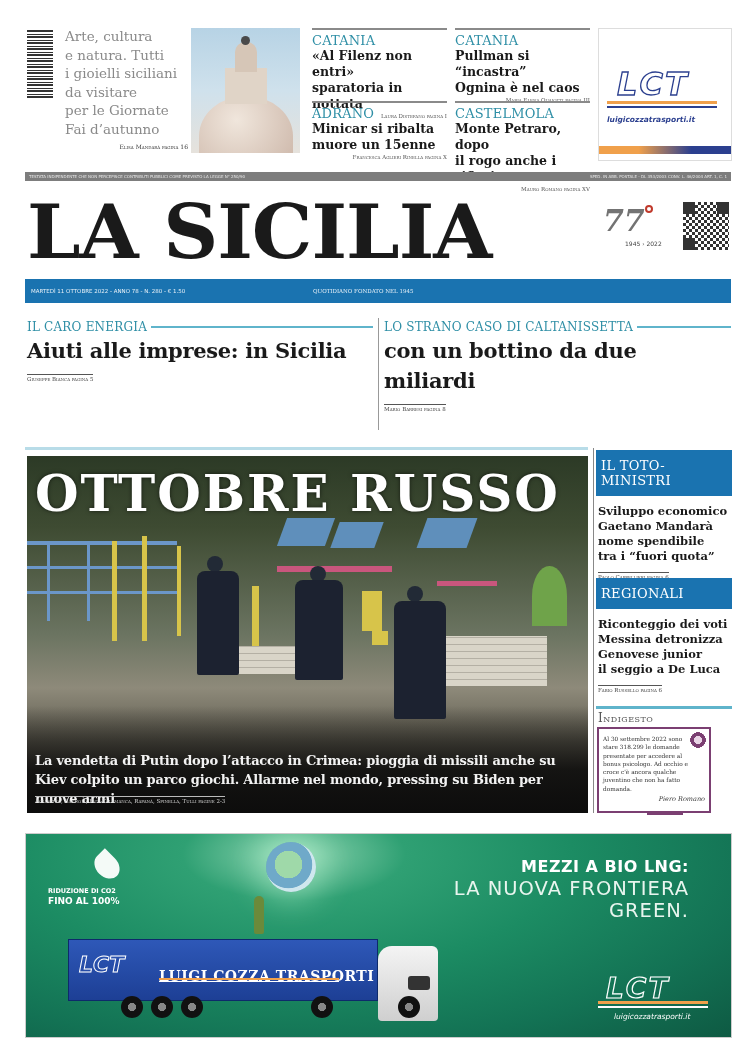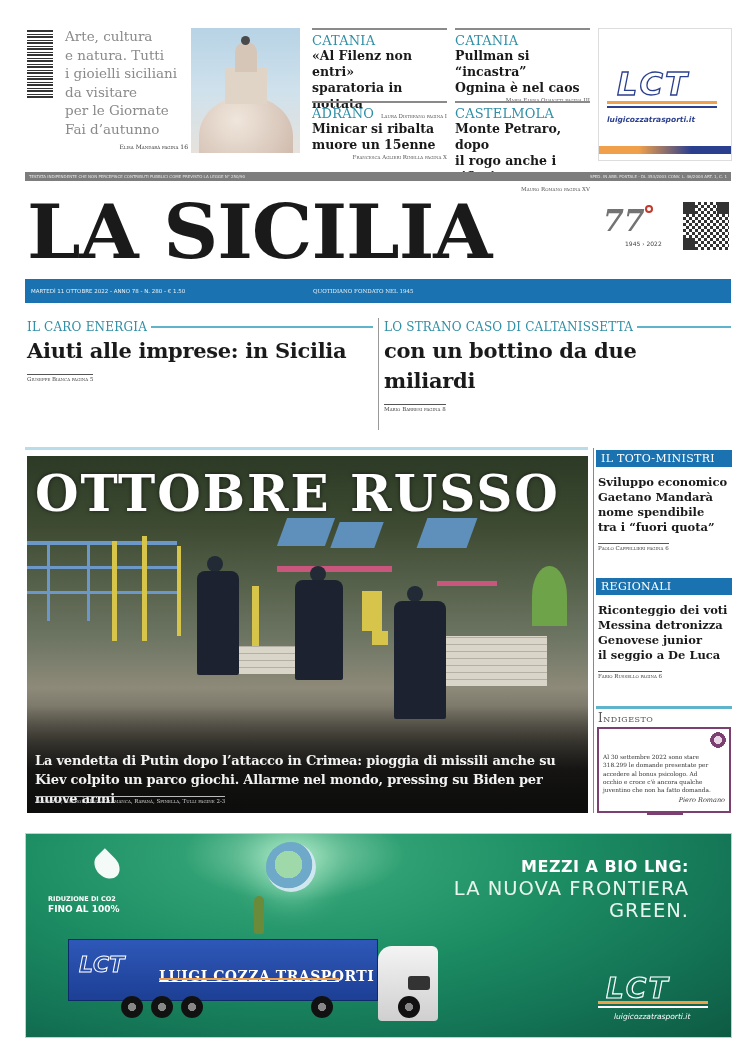--- a/index.html
+++ b/index.html
@@ -72,36 +72,36 @@
   .photo .wall { position: absolute; background: repeating-linear-gradient(0deg, #d9d5c8 0 6px, #b4b0a4 6px 7px); }
   .photo .cop { position: absolute; background: #1c2230; border-radius: 8px 8px 2px 2px; }
   .photo .head { position: absolute; background: #222a36; border-radius: 50%; }
   .photo-title { position: absolute; left: 8px; top: 8px; font-family: "DejaVu Serif", serif; font-size: 50px; letter-spacing: 2px; color: #ffffff; line-height: 60px; text-shadow: 0 0 4px rgba(0,0,0,.6); font-weight: bold; }
   .photo-sub { position: absolute; left: 8px; top: 295px; width: 548px; font-size: 13px; line-height: 19px; font-weight: bold; color: #f2f2f2; letter-spacing: -0.2px; }
   .photo-by { position: absolute; left: 8px; top: 340px; font-size: 5.5px; color: #cfcfcf; border-top: 1px solid #bbb; padding-top: 1px; font-variant: small-caps; }
 
   
   .rcol { left: 596px; width: 136px; }
   .rcol-border { left: 593px; top: 448px; width: 1px; height: 365px; background: #888; }
-  .rhead { background: #1a73b0; color: #fff; font-size: 11px; padding: 2px 5px; letter-spacing: 0.3px; }
+  .rhead { background: #1a73b0; color: #fff; font-size: 13px; padding: 8px 5px; letter-spacing: 0.3px; }
   .rtitle { font-size: 11.5px; line-height: 15px; font-weight: bold; color: #1a1a1a; margin-top: 8px; padding-left: 2px; }
   .rby { font-size: 5.5px; color: #444; margin-top: 5px; border-top: 1px solid #555; display: inline-block; padding-top: 1px; margin-left: 2px; font-variant: small-caps; }
   .indigesto-line { left: 596px; top: 706px; width: 136px; height: 3px; background: #5fb4cb; }
   .indigesto-title { left: 598px; top: 711px; font-size: 12px; color: #555; letter-spacing: 0.5px; font-variant: small-caps; }
-  .indigesto-box { left: 597px; top: 727px; width: 134px; height: 86px; border: 2px solid #7b3f72; padding: 24px 4px 4px 4px; font-size: 5.8px; line-height: 8.3px; color: #333; }
+  .indigesto-box { left: 597px; top: 727px; width: 114px; height: 86px; border: 2px solid #7b3f72; padding: 6px 4px 4px 4px; font-size: 5.8px; line-height: 8.3px; color: #333; }
   .indigesto-badge { position: absolute; right: 2px; top: 2px; width: 18px; height: 18px; border-radius: 50%; background: radial-gradient(#e9d5e6 30%, #7b3f72 32%, #7b3f72 60%, #fff 62%); }
   .indigesto-sign { text-align: right; font-style: italic; font-size: 6.5px; margin-top: 2px; }
   .indigesto-tab { position: absolute; left: 48px; bottom: -4px; width: 36px; height: 4px; background: #7b3f72; }
 
   
   .ad-bottom { left: 25px; top: 833px; width: 707px; height: 205px; overflow: hidden;
     background: radial-gradient(ellipse at 38% 10%, #8fd6b2 0%, #2fa073 18%, #1c8c63 45%, #137254 75%, #0e5a43 100%); border: 1px solid #ccc; }
   .leaf { position: absolute; left: 70px; top: 18px; width: 22px; height: 28px; background: #fff; border-radius: 50% 0 50% 50%; transform: rotate(-45deg); opacity: .95; }
   .co2 { position: absolute; left: 22px; top: 52px; color: #fff; font-family: "DejaVu Sans", sans-serif; font-weight: bold; line-height: 10px; }
-  .co2 .a { font-size: 6.5px; margin-top: 8px; }
+  .co2 .a { font-size: 6.5px; }
   .co2 .b { font-size: 9px; }
   .globe { position: absolute; left: 240px; top: 8px; width: 50px; height: 50px; border-radius: 50%; background: radial-gradient(circle at 45% 45%, #9fd9a9 0 35%, #6fa9c9 36% 60%, #cfe7ee 62%); box-shadow: 0 0 30px 10px rgba(200,255,220,.4); }
   .girl { position: absolute; left: 228px; top: 62px; width: 10px; height: 38px; background: #6b8a3a; border-radius: 5px 5px 2px 2px; }
   .trailer { position: absolute; left: 42px; top: 105px; width: 310px; height: 62px; background: linear-gradient(180deg, #2e58b8, #1d3f95); border: 1px solid #0d2a6b; }
   .trailer-logo { position: absolute; left: 10px; top: 12px; width: 60px; height: 30px; font-family: "DejaVu Sans", sans-serif; font-style: italic; font-weight: bold; font-size: 22px; color: transparent; -webkit-text-stroke: 1px #fff; }
   .trailer-name { position: absolute; left: 90px; top: 18px; font-family: "DejaVu Serif", serif; font-weight: bold; font-size: 14px; color: #fff; letter-spacing: 0.5px; margin-top: 10px; }
   .trailer-stripe { position: absolute; left: 90px; top: 38px; width: 180px; height: 2px; background: #f0a04b; }
   .trailer-stripe2 { position: absolute; left: 90px; top: 41px; width: 180px; height: 1px; background: #fff; }
   .cab { position: absolute; left: 352px; top: 112px; width: 60px; height: 75px; background: linear-gradient(180deg, #f4f4f4, #cfcfcf); border-radius: 14px 6px 4px 4px; }
   .cab .win { position: absolute; left: 30px; top: 30px; width: 22px; height: 14px; background: #333; border-radius: 3px; }

